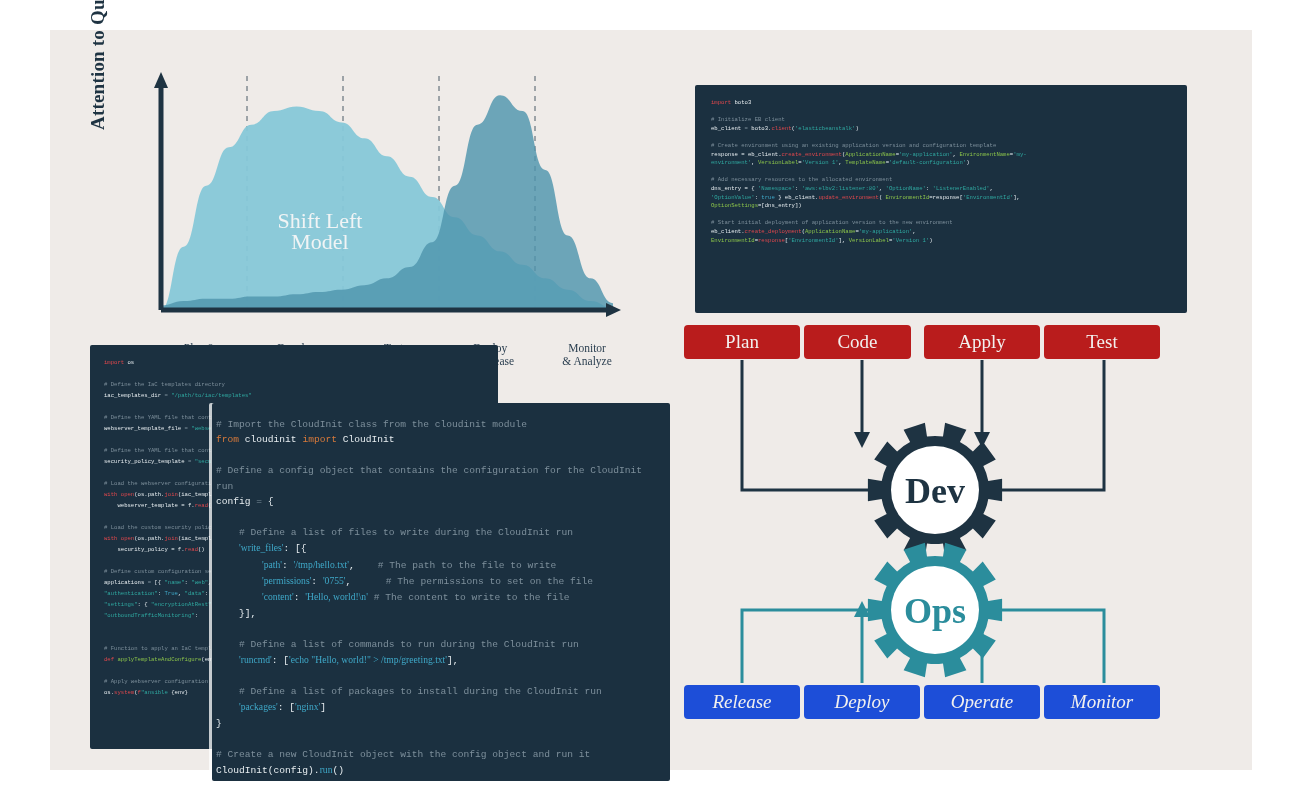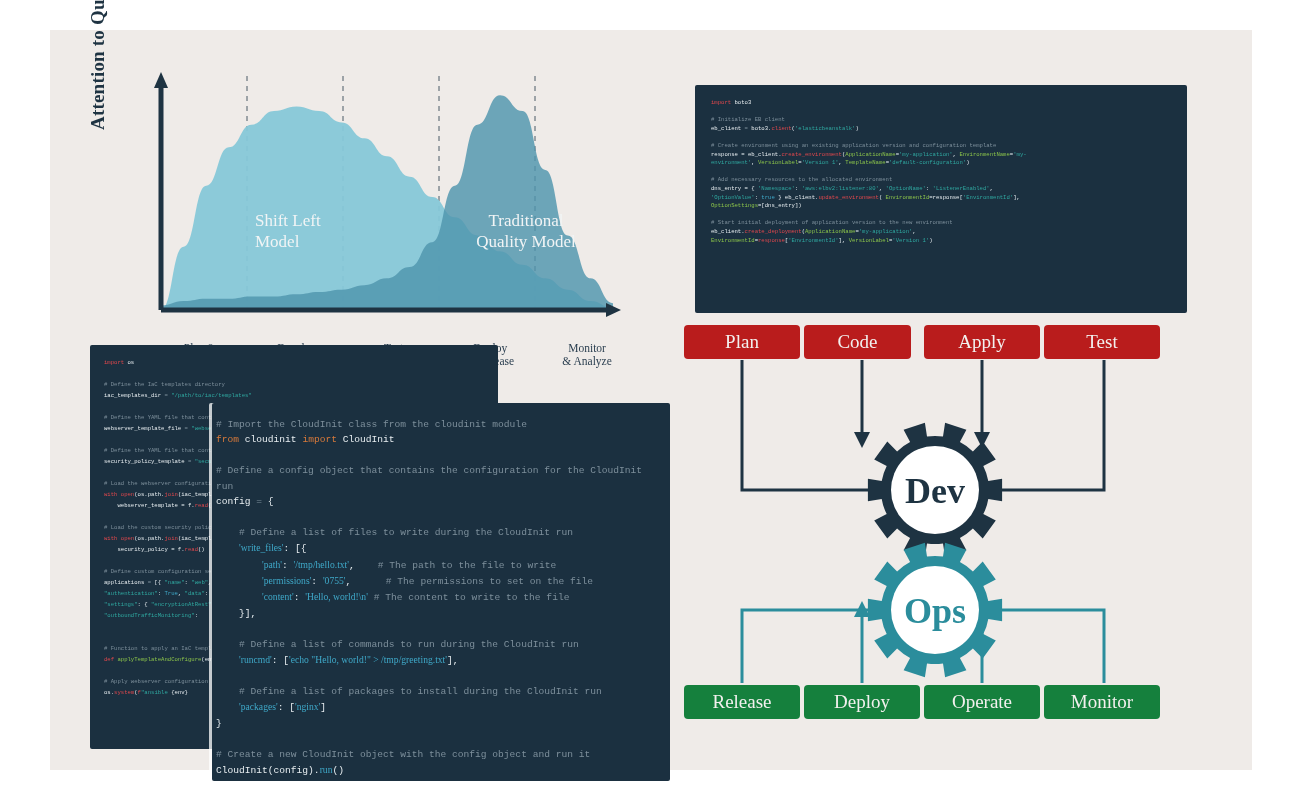--- a/index.html
+++ b/index.html
@@ -48,21 +48,21 @@
                   box-shadow:-3px 0 0 0 rgba(255,255,255,.75);}
 
   
   #devops{position:absolute;left:630px;top:255px;width:500px;height:470px;}
   .box{
     position:absolute;height:34px;border-radius:4px;
     display:flex;align-items:center;justify-content:center;
     font-family:"Liberation Serif",serif;font-size:19px;color:#f2f0ee;
   }
   .box.dark{background:#b91c1c;}
-  .box.teal{background:#15803d;}
+  .box.teal{background:#1d4ed8;font-style:italic;}
   #devops svg{position:absolute;left:0;top:0;width:500px;height:470px;}
   .gearlabel{
     position:absolute;font-family:"Liberation Serif",serif;font-weight:bold;
     font-size:36px;text-align:center;width:120px;
   }
 </style>
 </head>
 <body>
 
 <div id="canvas">
@@ -86,31 +86,26 @@
         <path id="area-traditional" fill="#4f95ad" opacity="0.82" d="M10 240 L10 235.48 C21.3 235.48,21.3 230.96,32.6 230.96 C43.900000000000006 230.96,43.900000000000006 228.7,55.2 228.7 C66.5 228.7,66.5 228.7,77.8 228.7 C89.1 228.7,89.1 226.44,100.4 226.44 C111.7 226.44,111.7 226.44,123 226.44 C134.3 226.44,134.3 224.18,145.6 224.18 C156.89999999999998 224.18,156.89999999999998 221.92,168.2 221.92 C179.5 221.92,179.5 219.66,190.8 219.66 C202.10000000000002 219.66,202.10000000000002 215.14,213.4 215.14 C224.7 215.14,224.7 208.35999999999999,236 208.35999999999999 C247.3 208.35999999999999,247.3 197.06,258.6 197.06 C269.9 197.06,269.9 172.2,281.2 172.2 C292.5 172.2,292.5 115.69999999999999,303.8 115.69999999999999 C315.1 115.69999999999999,315.1 54.68000000000001,326.4 54.68000000000001 C337.7 54.68000000000001,337.7 25.30000000000001,349 25.30000000000001 C360.3 25.30000000000001,360.3 41.120000000000005,371.6 41.120000000000005 C382.9 41.120000000000005,382.9 99.88,394.2 99.88 C405.5 99.88,405.5 165.42000000000002,416.8 165.42000000000002 C428.1 165.42000000000002,428.1 208.35999999999999,439.4 208.35999999999999 C450.7 208.35999999999999,450.7 233.22,462 233.22 L462 240 Z"></path>
 
         <g>
           <path d="M10 240 L462 240" stroke="#1e3342" stroke-width="5" fill="none"></path>
           <path d="M470 240 L455 233 L455 247 Z" fill="#1e3342"></path>
           <path d="M10 240 L10 14" stroke="#1e3342" stroke-width="5" fill="none"></path>
           <path d="M10 2 L3 18 L17 18 Z" fill="#1e3342"></path>
         </g>
       </svg>
 
-      <div style="position:absolute;left:104px;top:140px;width:130px;
-                  font-family:'Liberation Serif',serif;font-size:17px;color:#f1f4f5;line-height:21px;">
+      <div style="position:absolute;left:104px;top:140px;width:130px;text-align:center;
+                  font-family:'Liberation Serif',serif;font-size:22px;color:#f1f4f5;line-height:21px;">
         <div>Shift Left</div>
         <div>Model</div>
       </div>
 
-      <div style="position:absolute;left:300px;top:140px;width:150px;text-align:center;
-                  font-family:'Liberation Serif',serif;font-size:17px;color:#f1f4f5;line-height:21px;">
-        <div>Traditional</div>
-        <div>Quality Model</div>
-      </div>
     </div>
 
     <div class="axis-labels">
       <div class="axis-cell">
         <div>Plan &amp;</div>
         <div>Design</div>
       </div>
       <div class="axis-cell">
         <div>Develop</div>
         <div>&amp; Build</div>

